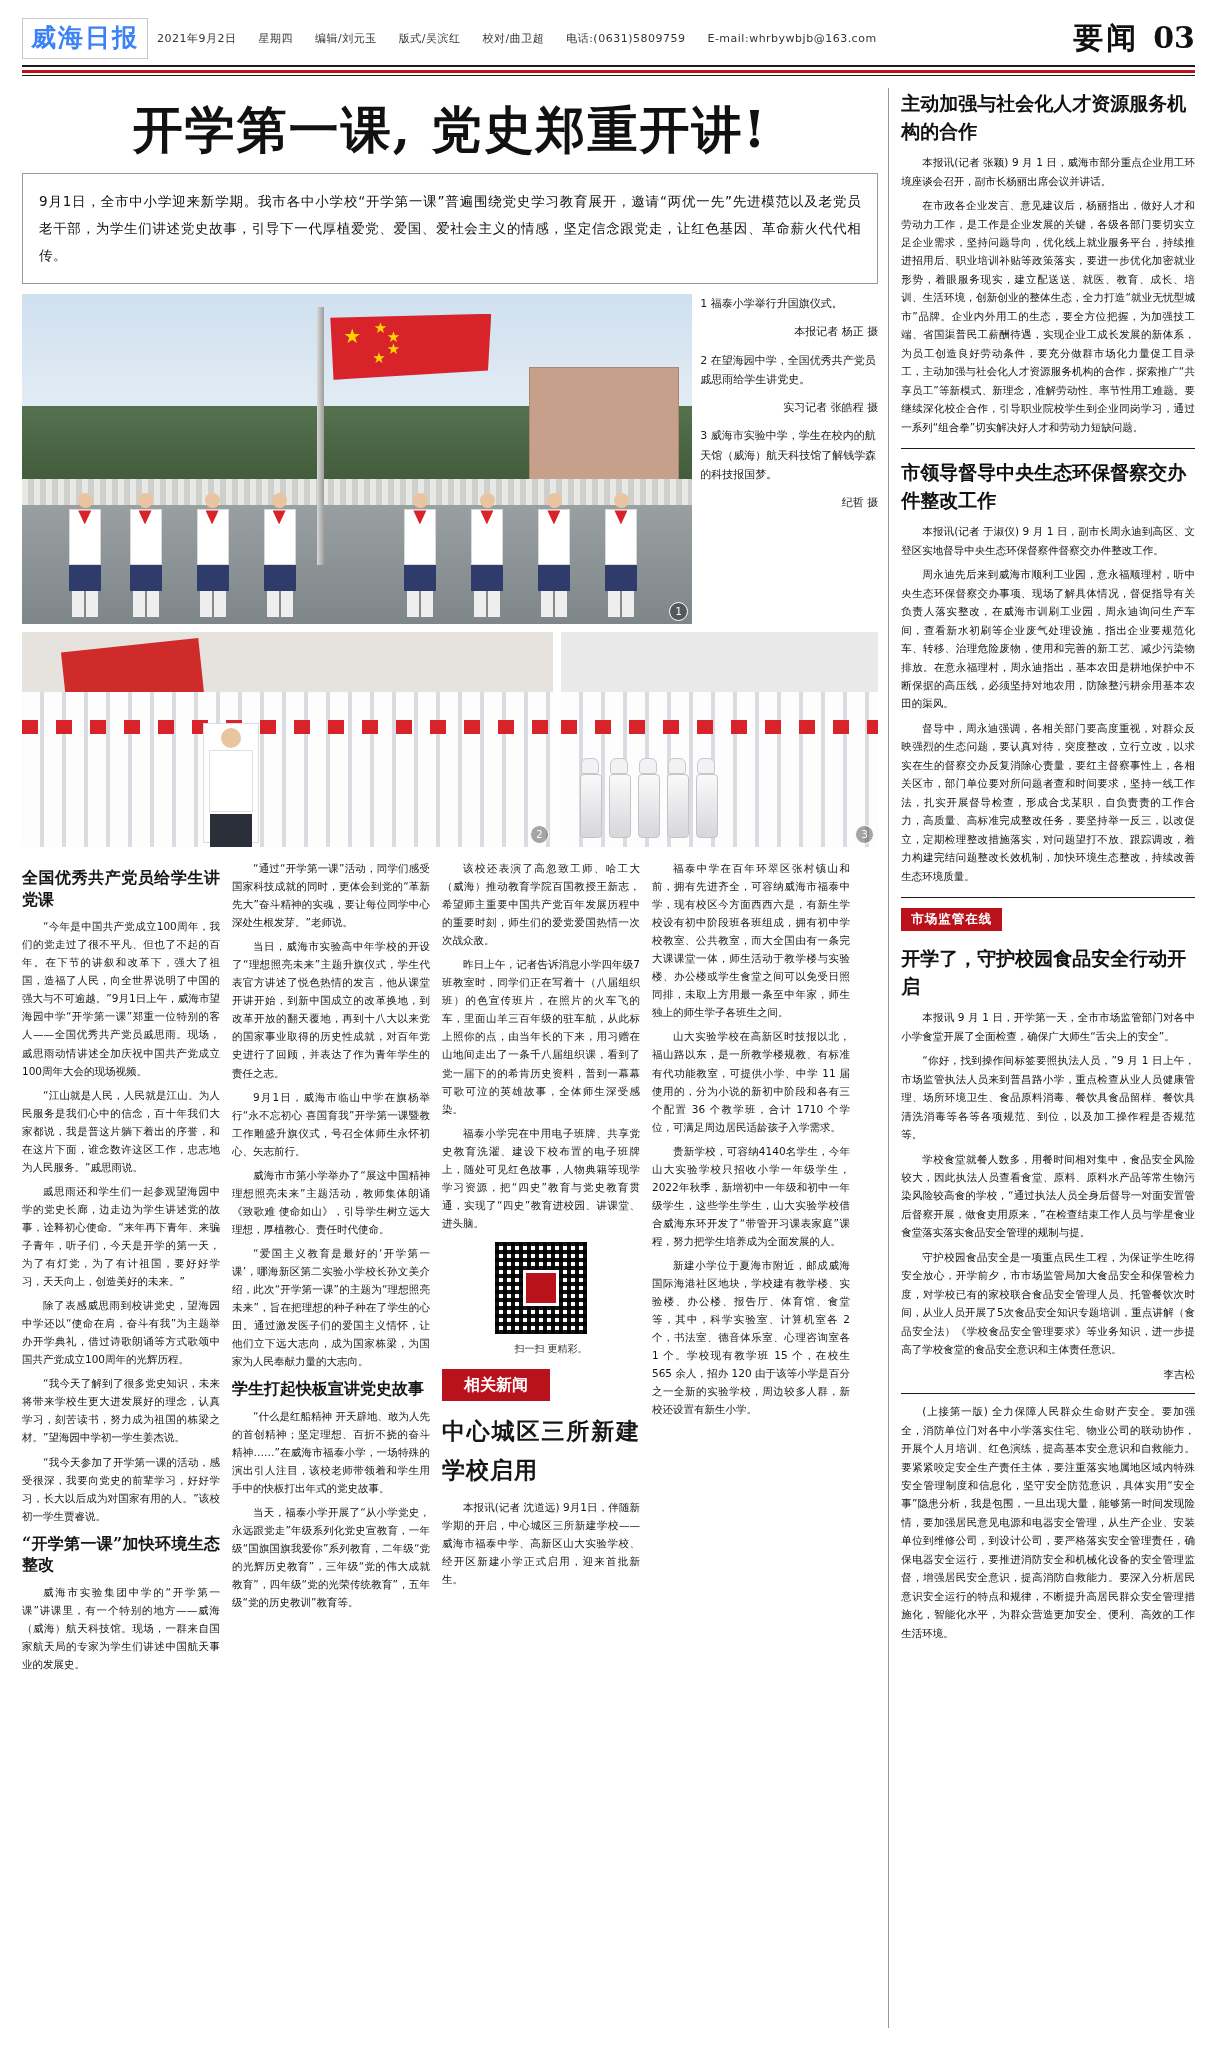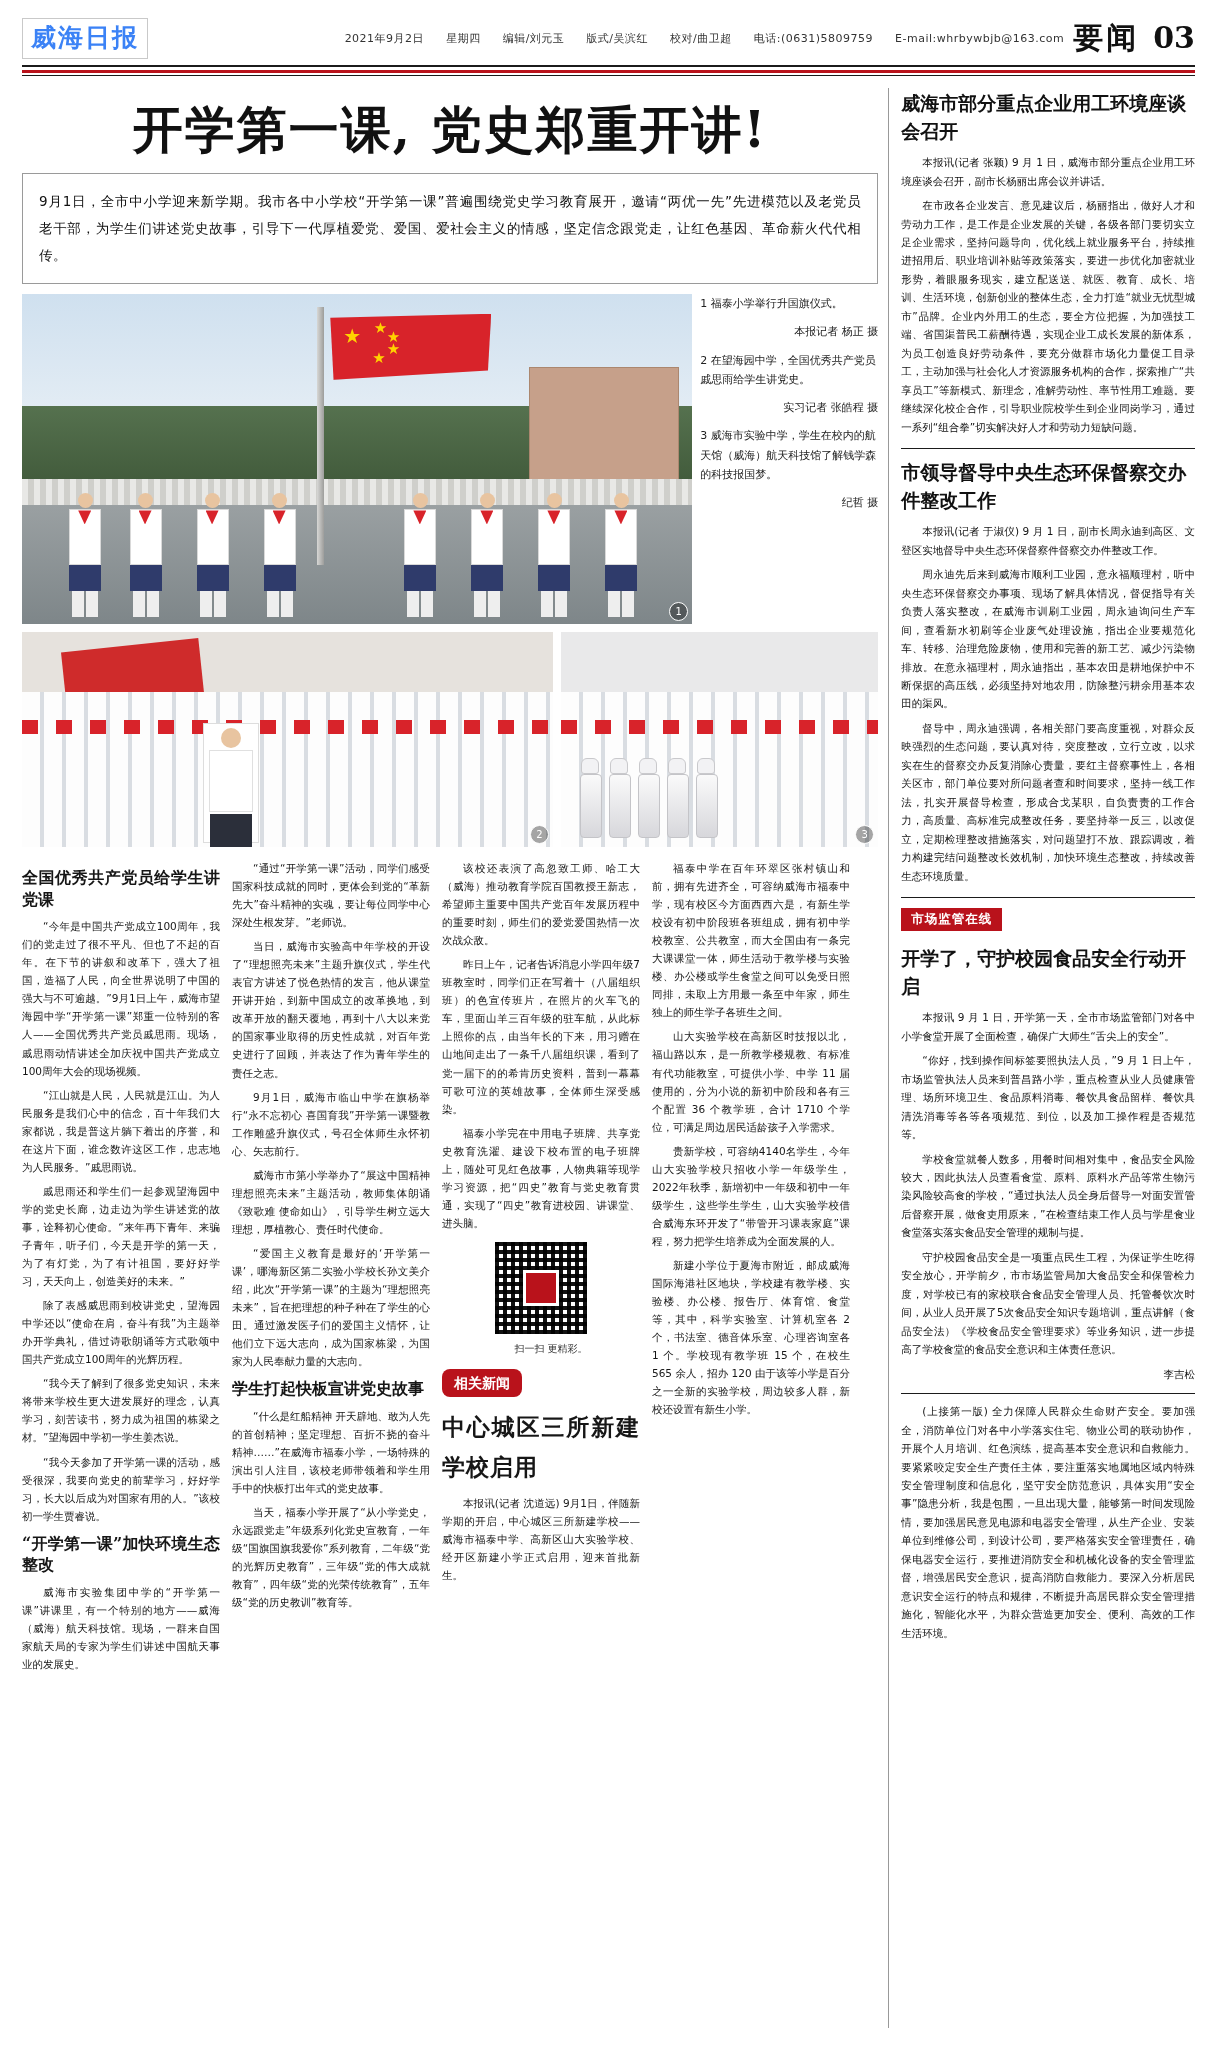--- a/index.html
+++ b/index.html
@@ -2,21 +2,21 @@
 <html><head>
 <meta charset="utf-8">
 <style>
   html,body{margin:0;padding:0;background:#fff;}
   body{width:1217px;height:2054px;font-family:"DejaVu Sans","Liberation Sans",sans-serif;color:#111;}
   .page{position:relative;width:1217px;height:2054px;box-sizing:border-box;padding:18px 22px 10px 22px;}
 
   
   .masthead{display:flex;align-items:center;justify-content:space-between;border-bottom:2px solid #1b1b1b;padding-bottom:6px;}
   .logo{font-family:"DejaVu Serif","Liberation Serif",serif;font-weight:bold;font-size:25px;color:#3b82f6;letter-spacing:2px;border:1px solid #c9c9c9;padding:2px 8px 4px 8px;}
-  .meta-line{flex:1;text-align:right;font-size:11px;color:#333;letter-spacing:.5px;}
+  .meta-line{flex:1;text-align:left;font-size:11px;color:#333;letter-spacing:.5px;}
   .meta-line span{margin:0 9px;}
   .section-title{display:flex;align-items:baseline;gap:14px;}
   .section-title .name{font-family:"DejaVu Serif","Liberation Serif",serif;font-weight:bold;font-size:30px;letter-spacing:3px;}
   .section-title .num{font-family:"DejaVu Serif","Liberation Serif",serif;font-weight:bold;font-size:30px;}
   .rule-red{height:3px;background:#b9121b;margin-top:3px;}
   .rule-thin{height:1px;background:#1b1b1b;margin-top:2px;}
 
   
   .content{display:flex;gap:10px;margin-top:12px;height:1940px;}
   .left{width:860px;position:relative;}
@@ -71,21 +71,21 @@
   .robots{position:absolute;left:6%;bottom:4%;display:flex;gap:9px;}
   .robot{width:20px;}
   .robot .r-h{width:16px;height:14px;border-radius:6px 6px 3px 3px;background:#f2f2f4;border:1px solid #c9c9cc;margin:0 auto;}
   .robot .r-b{width:20px;height:62px;background:linear-gradient(#fafafa,#d7d7db);border:1px solid #c4c4c8;border-radius:4px;}
 
   
   .cols{margin-top:12px;display:flex;gap:12px;}
   .col{width:198px;font-size:10.5px;line-height:1.72;text-align:justify;color:#161616;}
   .col p{margin:0 0 6px 0;text-indent:2em;}
   .sub-h{font-family:"DejaVu Serif","Liberation Serif",serif;font-weight:bold;font-size:16px;line-height:1.35;margin:8px 0 7px 0;text-indent:0;}
-  .tag{display:inline-block;background:#b9121b;color:#fff;font-weight:bold;font-size:14px;padding:2px 12px;margin:6px 0 6px 0;border-radius:8px;}
+  .tag{display:inline-block;background:#b9121b;color:#fff;font-weight:bold;font-size:16px;padding:2px 22px;margin:6px 0 6px 0;}
   .big-h{font-family:"DejaVu Serif","Liberation Serif",serif;font-weight:bold;font-size:23px;letter-spacing:1px;margin:4px 0 8px 0;}
   .qr{width:92px;height:92px;margin:6px auto 2px;border:4px solid #fff;
       background:
         repeating-linear-gradient(0deg,#111 0 4px,#fff 4px 8px),
         repeating-linear-gradient(90deg,#111 0 4px,#fff 4px 8px);
       background-blend-mode:multiply;position:relative;}
   .qr:before{content:"";position:absolute;left:50%;top:50%;width:30px;height:30px;transform:translate(-50%,-50%);background:#b9121b;border:3px solid #fff;}
   .qr-cap{text-align:center;font-size:10px;color:#333;text-indent:0;}
 
   
@@ -303,21 +303,21 @@
           <p>山大实验学校在高新区时技报以北，福山路以东，是一所教学楼规教、有标准有代功能教室，可提供小学、中学 11 届使用的，分为小说的新初中阶段和各有三个配置 36 个教学班，合计 1710 个学位，可满足周边居民适龄孩子入学需求。</p>
           <p>贵新学校，可容纳4140名学生，今年山大实验学校只招收小学一年级学生，2022年秋季，新增初中一年级和初中一年级学生，这些学生学生，山大实验学校借合威海东环开发了“带管开习课表家庭”课程，努力把学生培养成为全面发展的人。</p>
           <p>新建小学位于夏海市附近，邮成威海国际海港社区地块，学校建有教学楼、实验楼、办公楼、报告厅、体育馆、食堂等，其中，科学实验室、计算机室各 2 个，书法室、德音体乐室、心理咨询室各 1 个。学校现有教学班 15 个，在校生 565 余人，招办 120 由于该等小学是百分之一全新的实验学校，周边较多人群，新校还设置有新生小学。</p>
         </div>
 
       </div>
     </div>
 
     <div class="right">
 
-      <div class="r-h1">威海市部分重点企业用工环境座谈会召开</div>
+      <div class="r-h1">主动加强与社会化人才资源服务机构的合作</div>
       <div class="r-body">
         <p>本报讯(记者 张颖) 9 月 1 日，威海市部分重点企业用工环境座谈会召开，副市长杨丽出席会议并讲话。</p>
         <p>在市政各企业发言、意见建议后，杨丽指出，做好人才和劳动力工作，是工作是企业发展的关键，各级各部门要切实立足企业需求，坚持问题导向，优化线上就业服务平台，持续推进招用后、职业培训补贴等政策落实，要进一步优化加密就业形势，着眼服务现实，建立配送送、就医、教育、成长、培训、生活环境，创新创业的整体生态，全力打造“就业无忧型城市”品牌。企业内外用工的生态，要全方位把握，为加强技工端、省国渠普民工薪酬待遇，实现企业工成长发展的新体系，为员工创造良好劳动条件，要充分做群市场化力量促工目录工，主动加强与社会化人才资源服务机构的合作，探索推广“共享员工”等新模式、新理念，准解劳动性、率节性用工难题。要继续深化校企合作，引导职业院校学生到企业同岗学习，通过一系列“组合拳”切实解决好人才和劳动力短缺问题。</p>
       </div>
 
       <div class="r-divider"></div>
 
       <div class="r-h2">市领导督导中央生态环保督察交办件整改工作</div>
       <div class="r-body">
         <p>本报讯(记者 于淑仪) 9 月 1 日，副市长周永迪到高区、文登区实地督导中央生态环保督察件督察交办件整改工作。</p>

